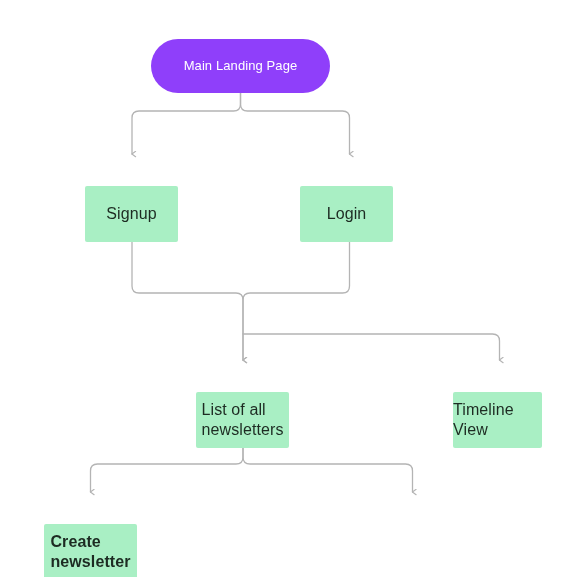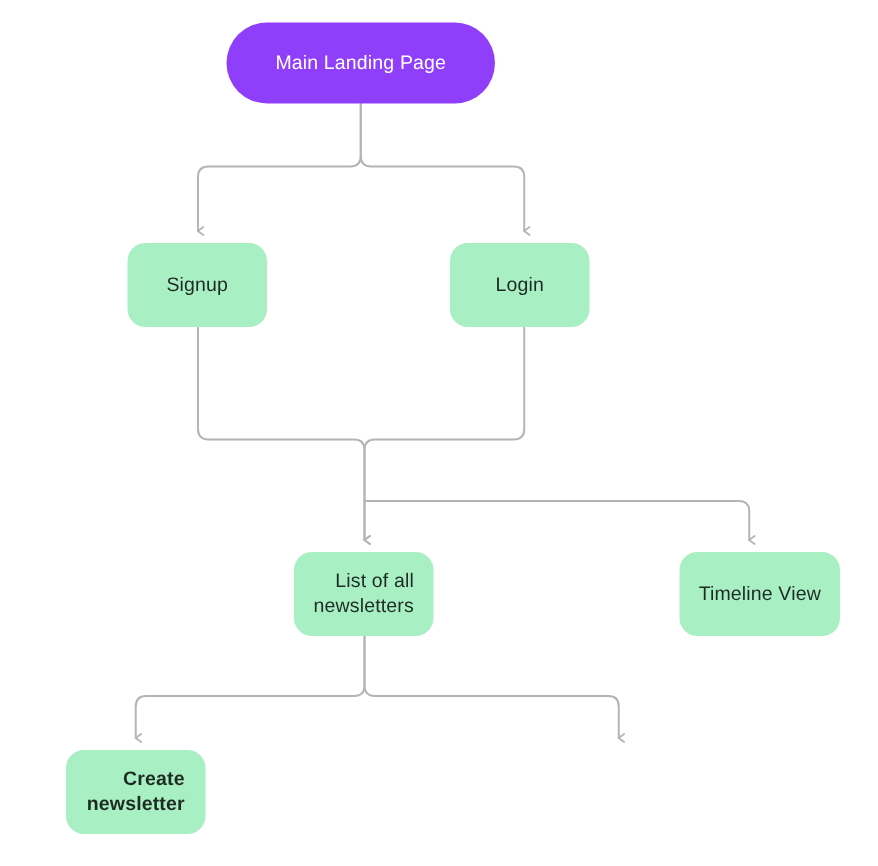--- a/index.html
+++ b/index.html
@@ -25,38 +25,39 @@
     left: 0;
     top: 0;
     width: 585px;
     height: 577px;
   }
   .node {
     position: absolute;
     display: flex;
     align-items: center;
     justify-content: center;
-    text-align: right;
+    text-align: left;
     box-sizing: border-box;
     line-height: 1.28;
     white-space: pre-line;
     z-index: 2;
+    margin-top: 24px;
   }
   .node-start {
     background: #8f3ffa;
     color: #ffffff;
     border-radius: 27px;
     font-size: 13px;
     letter-spacing: 0.1px;
   }
   .node-step {
     background: #a9efc4;
     color: #1d2b22;
-    border-radius: 12px;
-    font-size: 13px;
+    border-radius: 2px;
+    font-size: 16px;
     letter-spacing: 0.1px;
   }
 </style>
 </head>
 <body>
 
 <div id="canvas" style="background: rgb(255, 255, 255);">
 
   <svg id="edges" viewBox="0 0 585 577" width="585" height="577" xmlns="http://www.w3.org/2000/svg">
     <defs>
@@ -85,19 +86,19 @@
 
   <div class="node node-start" id="node-main-landing-page" style="left: 151px; top: 15px; width: 179px; height: 54px; background: rgb(143, 63, 250); color: rgb(255, 255, 255);">Main Landing Page</div>
 
   <div class="node node-step" id="node-signup" style="left: 85px; top: 162px; width: 93px; height: 56px; background: rgb(169, 239, 196); color: rgb(29, 43, 34);">Signup</div>
 
   <div class="node node-step" id="node-list-of-all-newsletters" style="left: 196px; top: 368px; width: 93px; height: 56px; background: rgb(169, 239, 196); color: rgb(29, 43, 34);">List of all
 newsletters</div>
 
   <div class="node node-step" id="node-login" style="left: 300px; top: 162px; width: 93px; height: 56px; background: rgb(169, 239, 196); color: rgb(29, 43, 34);">Login</div>
 
-  <div class="node node-step" id="node-timeline-view" style="left: 453px; top: 368px; width: 107px; height: 56px; background: rgb(169, 239, 196); color: rgb(29, 43, 34);">Timeline View</div>
+  <div class="node node-step" id="node-timeline-view" style="left: 453px; top: 368px; width: 89px; height: 56px; background: rgb(169, 239, 196); color: rgb(29, 43, 34);">Timeline View</div>
 
   <div class="node node-step" id="node-create-newsletter" style="left: 44px; top: 500px; width: 93px; height: 56px; background: rgb(169, 239, 196); color: rgb(29, 43, 34); font-weight: bold;">Create
 newsletter</div>
 
 
 </div>
 
 </body></html>

